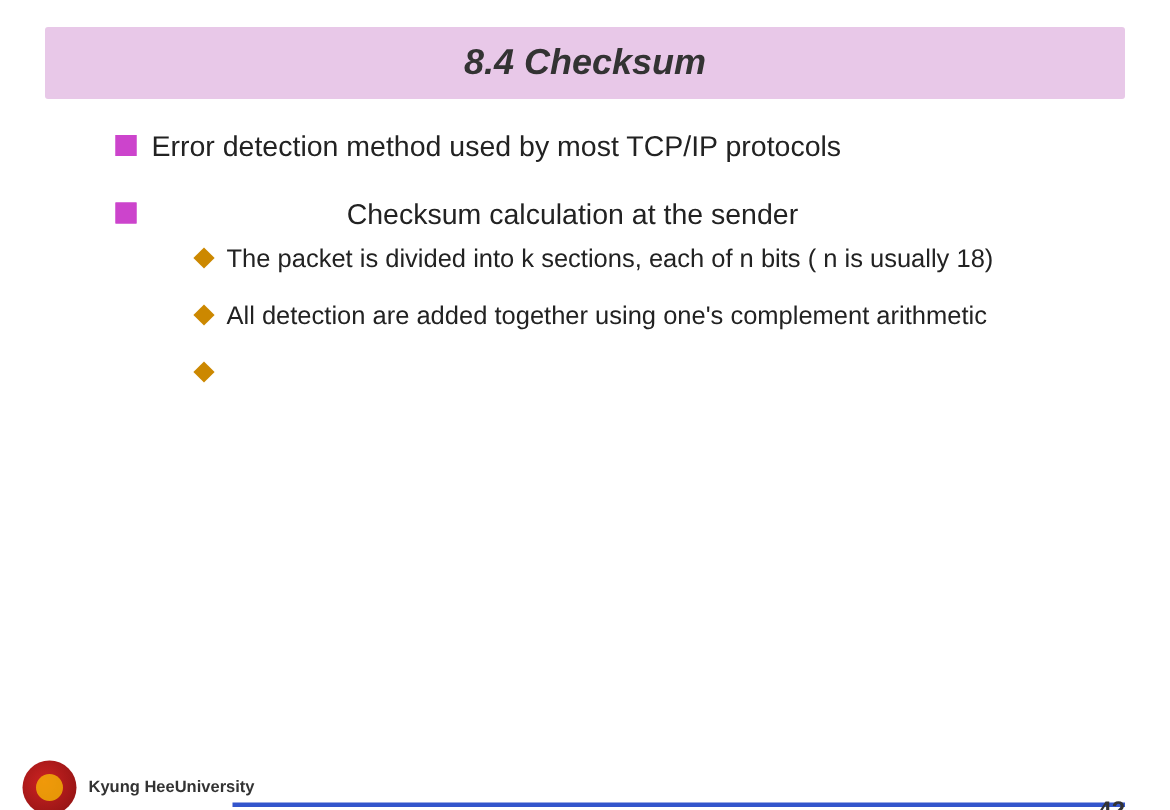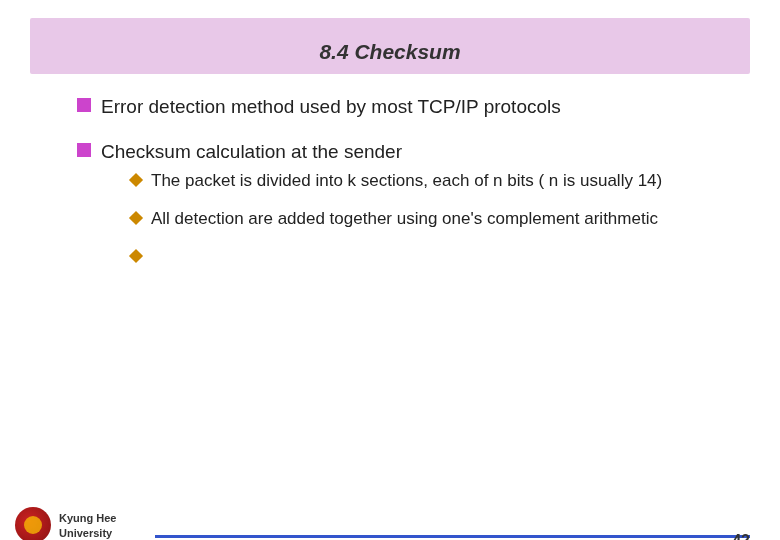--- a/index.html
+++ b/index.html
@@ -22,25 +22,24 @@
 
     .title-bar {
       background: #e8c8e8;
       text-align: center;
       padding: 10px 20px;
       margin: 18px 30px 0 30px;
       border-radius: 2px;
     }
 
     .title-bar h1 {
-      font-size: 21px;
+      font-size: 24px;
       font-weight: bold;
       color: #333333;
       font-style: italic;
-      margin-top: 12px;
     }
 
     .content {
       padding: 20px 50px 10px 50px;
     }
 
     .main-bullet {
       display: flex;
       align-items: flex-start;
       margin-bottom: 18px;
@@ -120,21 +119,21 @@
       background: #ffcc00;
       position: absolute;
       top: 50%;
       left: 50%;
       transform: translate(-50%, -50%);
       opacity: 0.7;
     }
 
     .footer-text-block {
       display: flex;
-      flex-direction: column;
+      flex-direction: row;
       margin-left: 8px;
     }
 
     .footer-logo-row {
       display: flex;
       align-items: center;
     }
 
     .footer-uni-name {
       font-size: 11px;
@@ -172,27 +171,27 @@
 
   <div class="content">
 
     <div class="main-bullet">
       <div class="square"></div>
       <div class="main-bullet-text">Error detection method used by most TCP/IP protocols</div>
     </div>
 
     <div class="main-bullet">
       <div class="square"></div>
-      <div style="display:flex; flex-direction:column;">
+      <div style="display:flex; flex-direction:column;text-align:center;">
         <div class="main-bullet-text">Checksum calculation at the sender</div>
         <div class="sub-bullets">
 
           <div class="sub-bullet">
             <div class="diamond"></div>
-            <div class="sub-bullet-text">The packet is divided into k sections, each of n bits ( n is usually 14)</div>
+            <div class="sub-bullet-text">The packet is divided into k sections, each of n bits ( n is usually 18)</div>
           </div>
 
           <div class="sub-bullet">
             <div class="diamond"></div>
             <div class="sub-bullet-text">All detection are added together using one's complement arithmetic</div>
           </div>
 
           <div class="sub-bullet">
             <div class="diamond"></div>
           </div>

